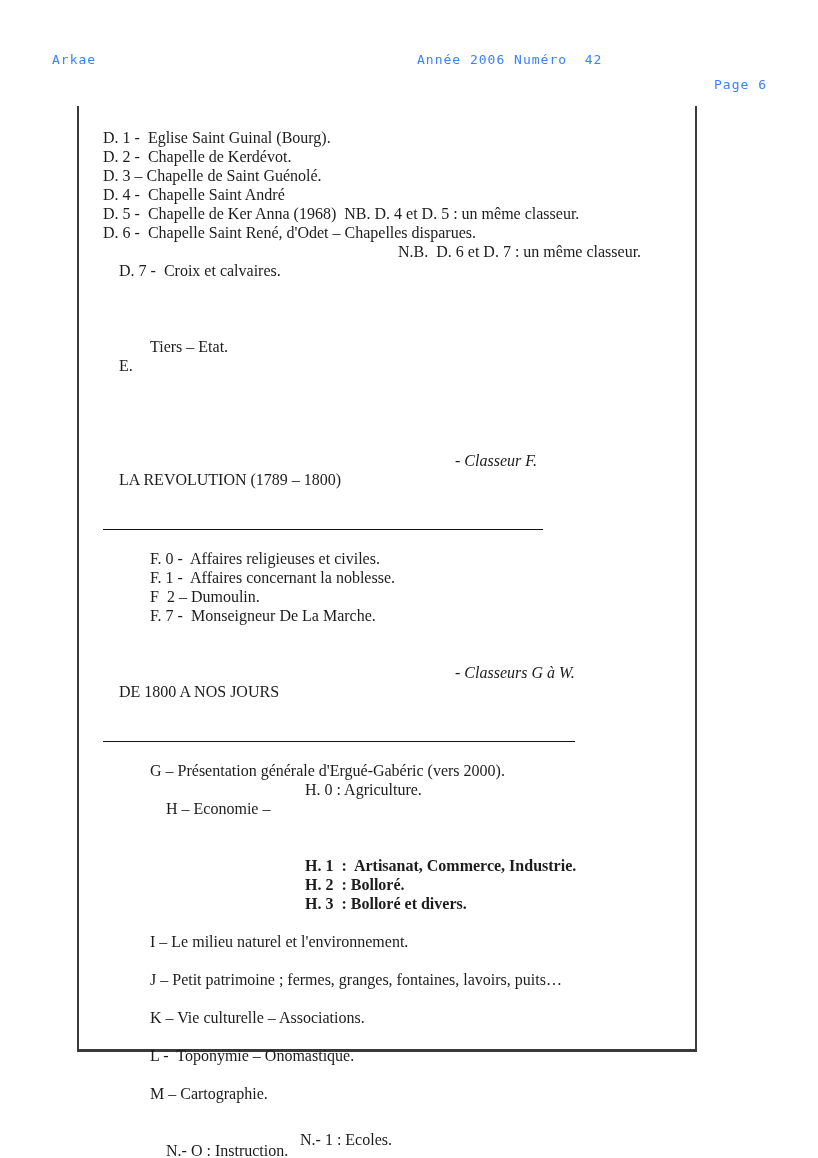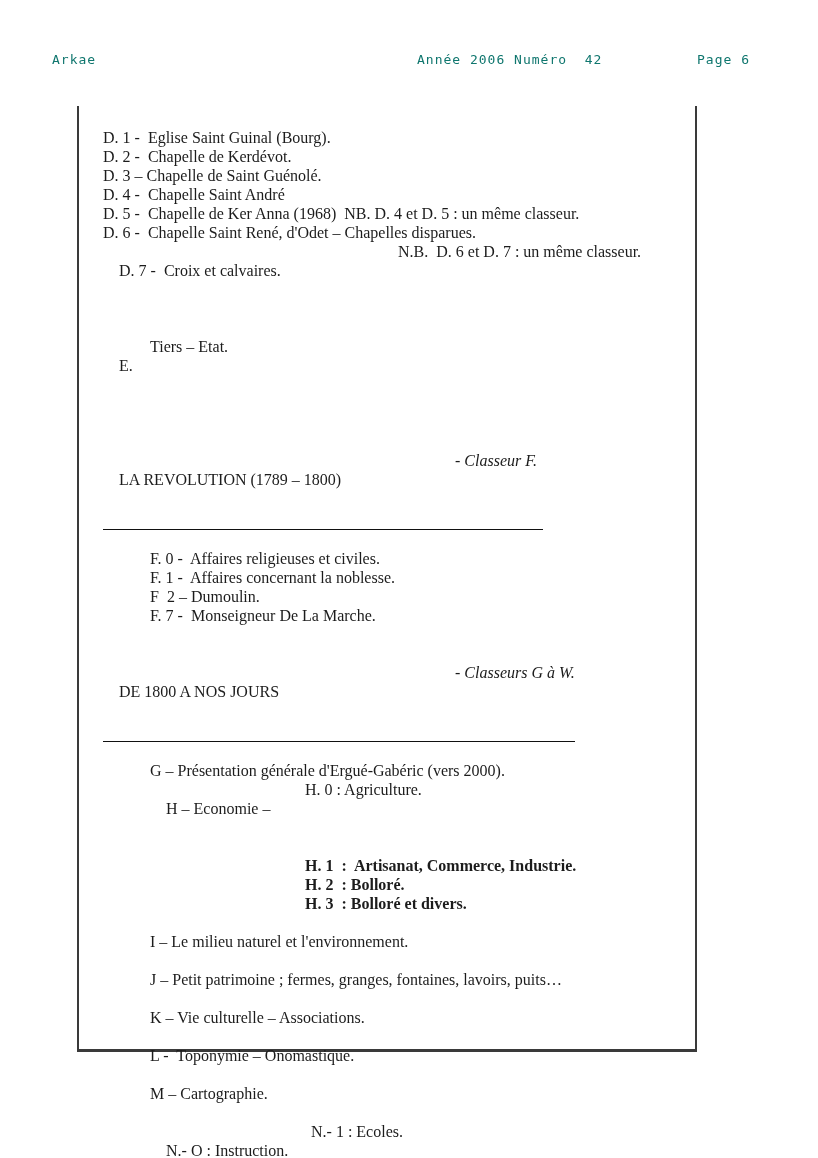--- a/index.html
+++ b/index.html
@@ -8,26 +8,26 @@
     background:#ffffff;
     position:relative;
     font-family:"Liberation Serif", serif;
     color:#1c1c1c;
     overflow:hidden;
   }
   
   .hdr-item{
     position:absolute;top:52px;
     font-family:"DejaVu Sans Mono", monospace;
-    font-size:13px;letter-spacing:1px;color:#0f766e;
+    font-size:13px;letter-spacing:1px;color:#3b82f6;
     white-space:pre;
   }
   .hdr-left{left:52px;}
   .hdr-center{left:417px;}
-  .hdr-right{left:697px;}
+  .hdr-right{left:714px;margin-top:25px;}
   
   .box{
     position:absolute;left:77px;top:106px;
     width:620px;height:946px;
     box-sizing:border-box;
     border-left:2px solid #3a3a3a;
     border-right:2px solid #3a3a3a;
     border-bottom:3px solid #3a3a3a;
     padding-top:22px;
     background:#ffffff;
@@ -39,21 +39,21 @@
     color:#1c1c1c;
   }
   .ind1{padding-left:24px;}
   .ind2{padding-left:71px;}
   .gap1{margin-top:19px;}
   .gap2{margin-top:38px;}
   .b{font-weight:bold;}
   .abs{position:absolute;top:0;white-space:pre;}
   .at71{left:71px;}
   .at226{left:226px;}
-  .at239{left:232px;}
+  .at239{left:221px;margin-top:8px;}
   .at319{left:319px;text-align:right;}
   .at352{left:352px;font-style:italic;}
   .subH{padding-left:226px;}
   .heading{
     margin-left:24px;
     border-bottom:1px solid #111;
     padding-bottom:2px;
   }
   .heading.w1{width:440px;}
   .heading.w2{width:472px;}

